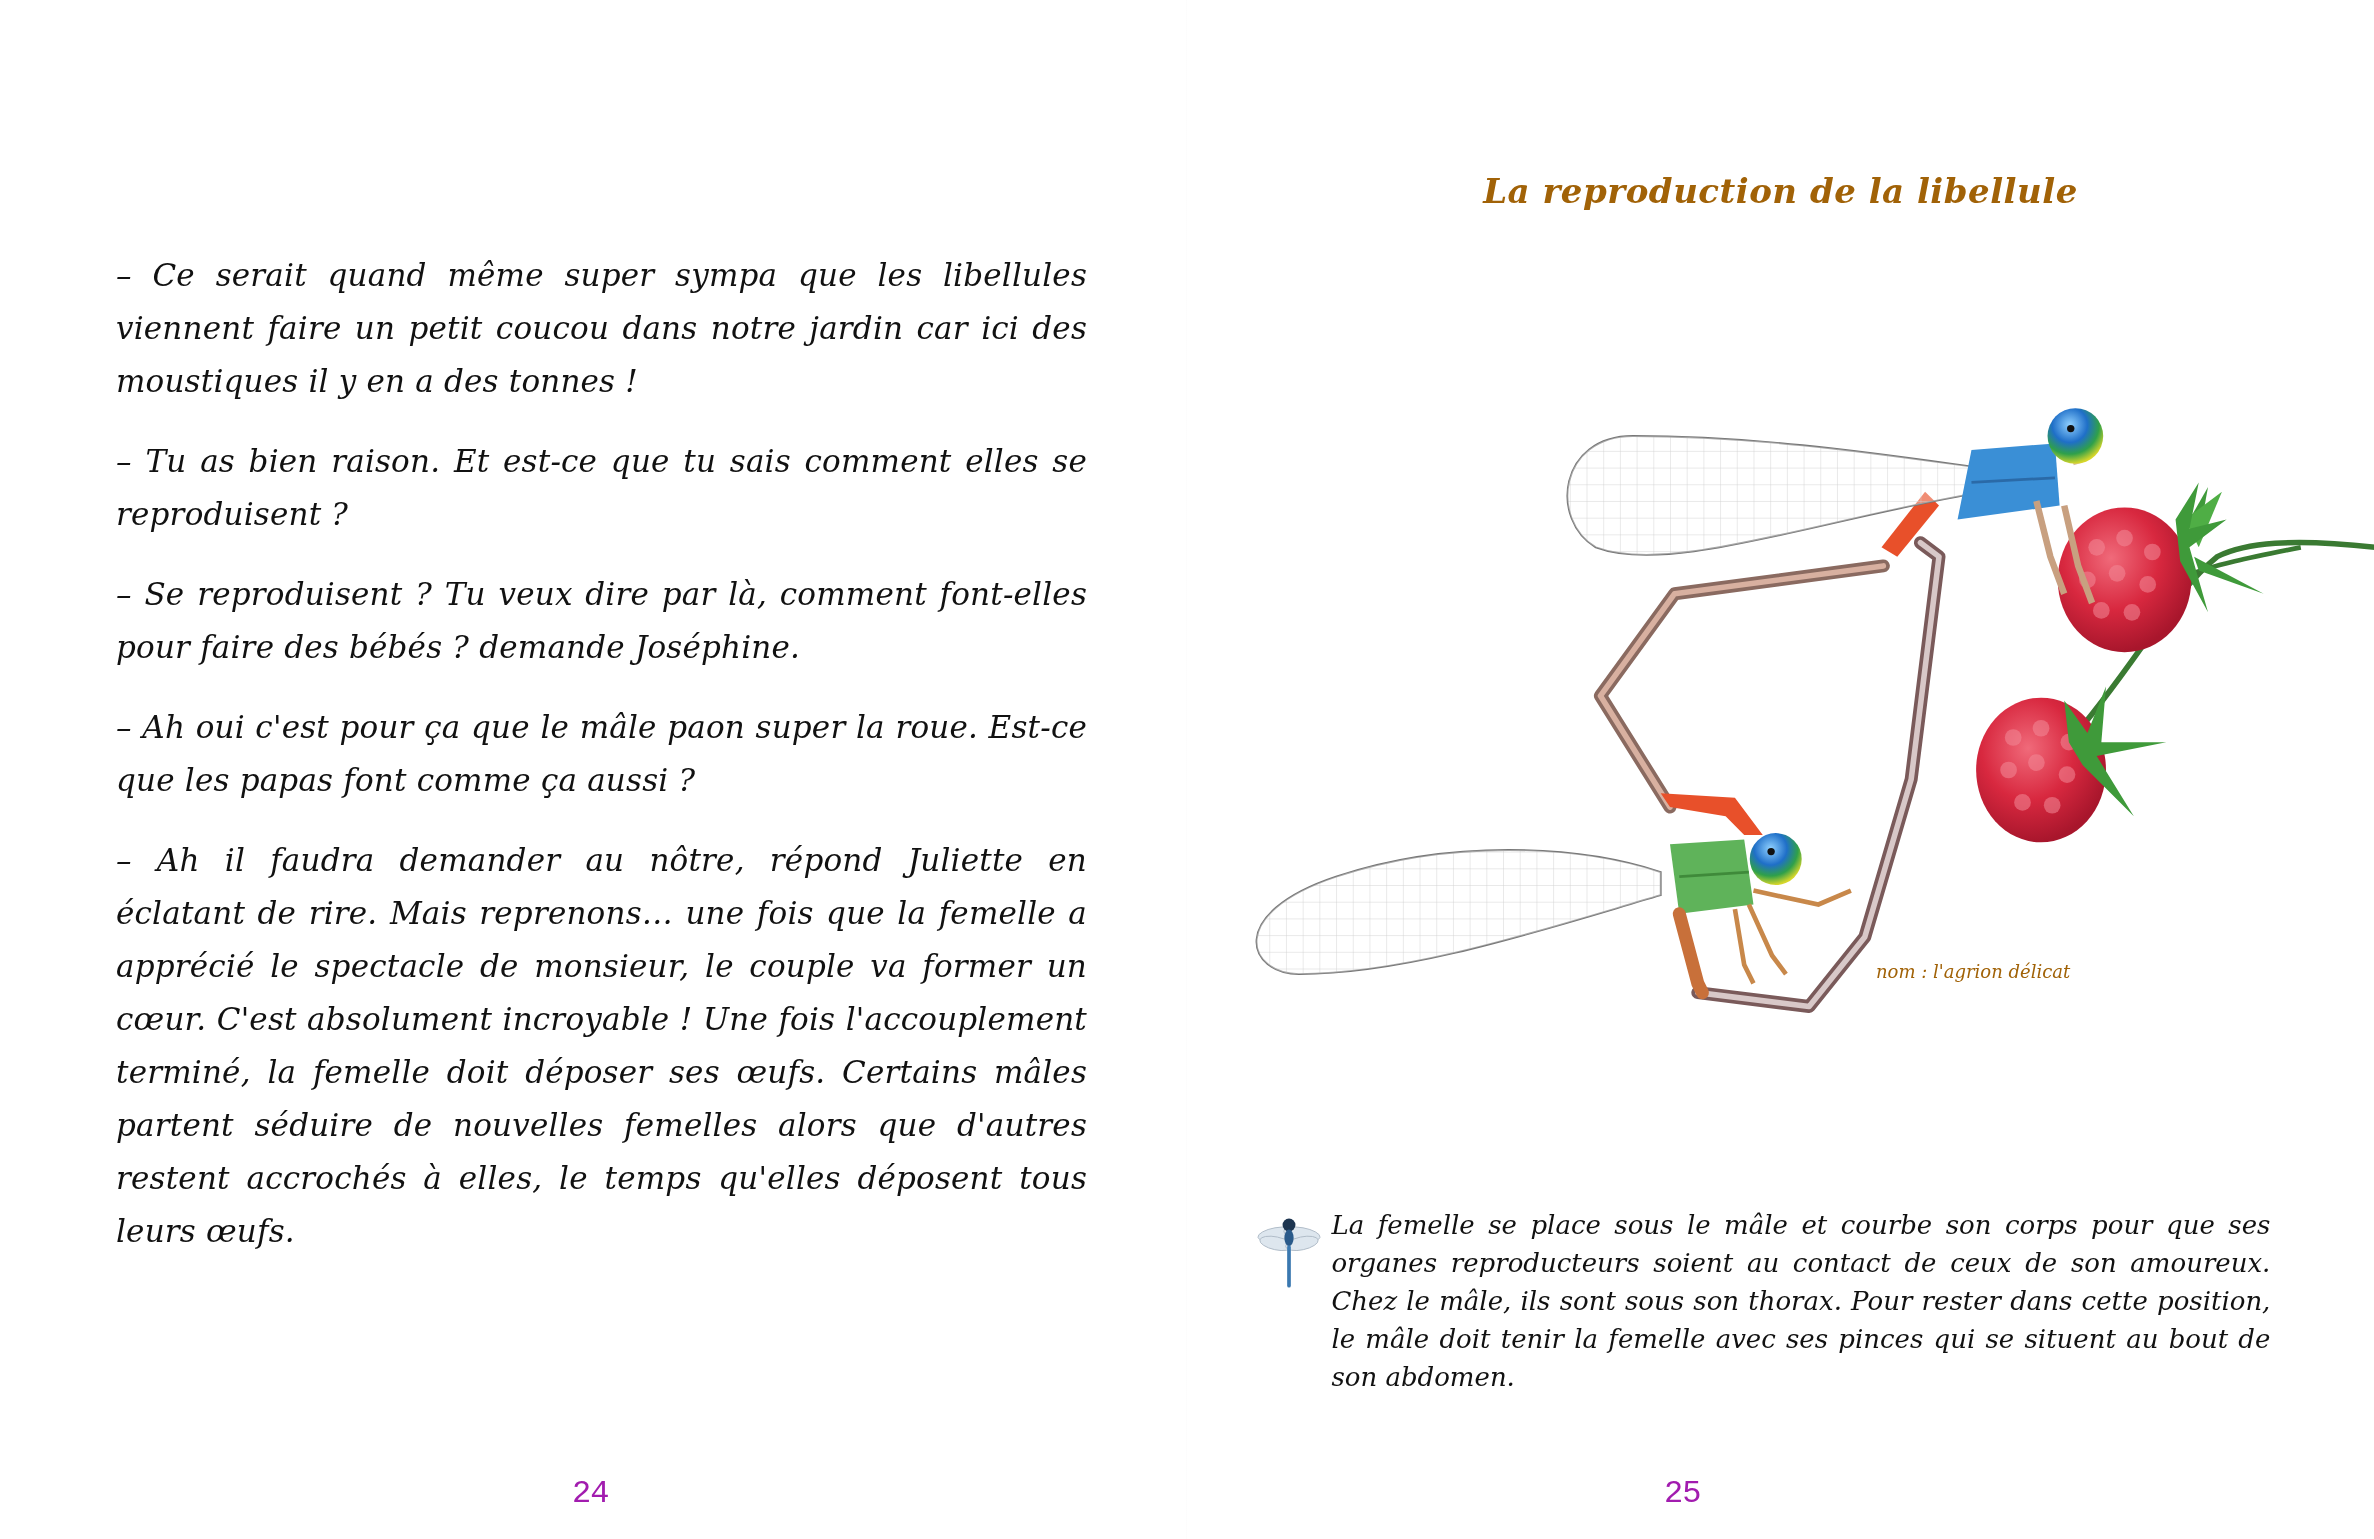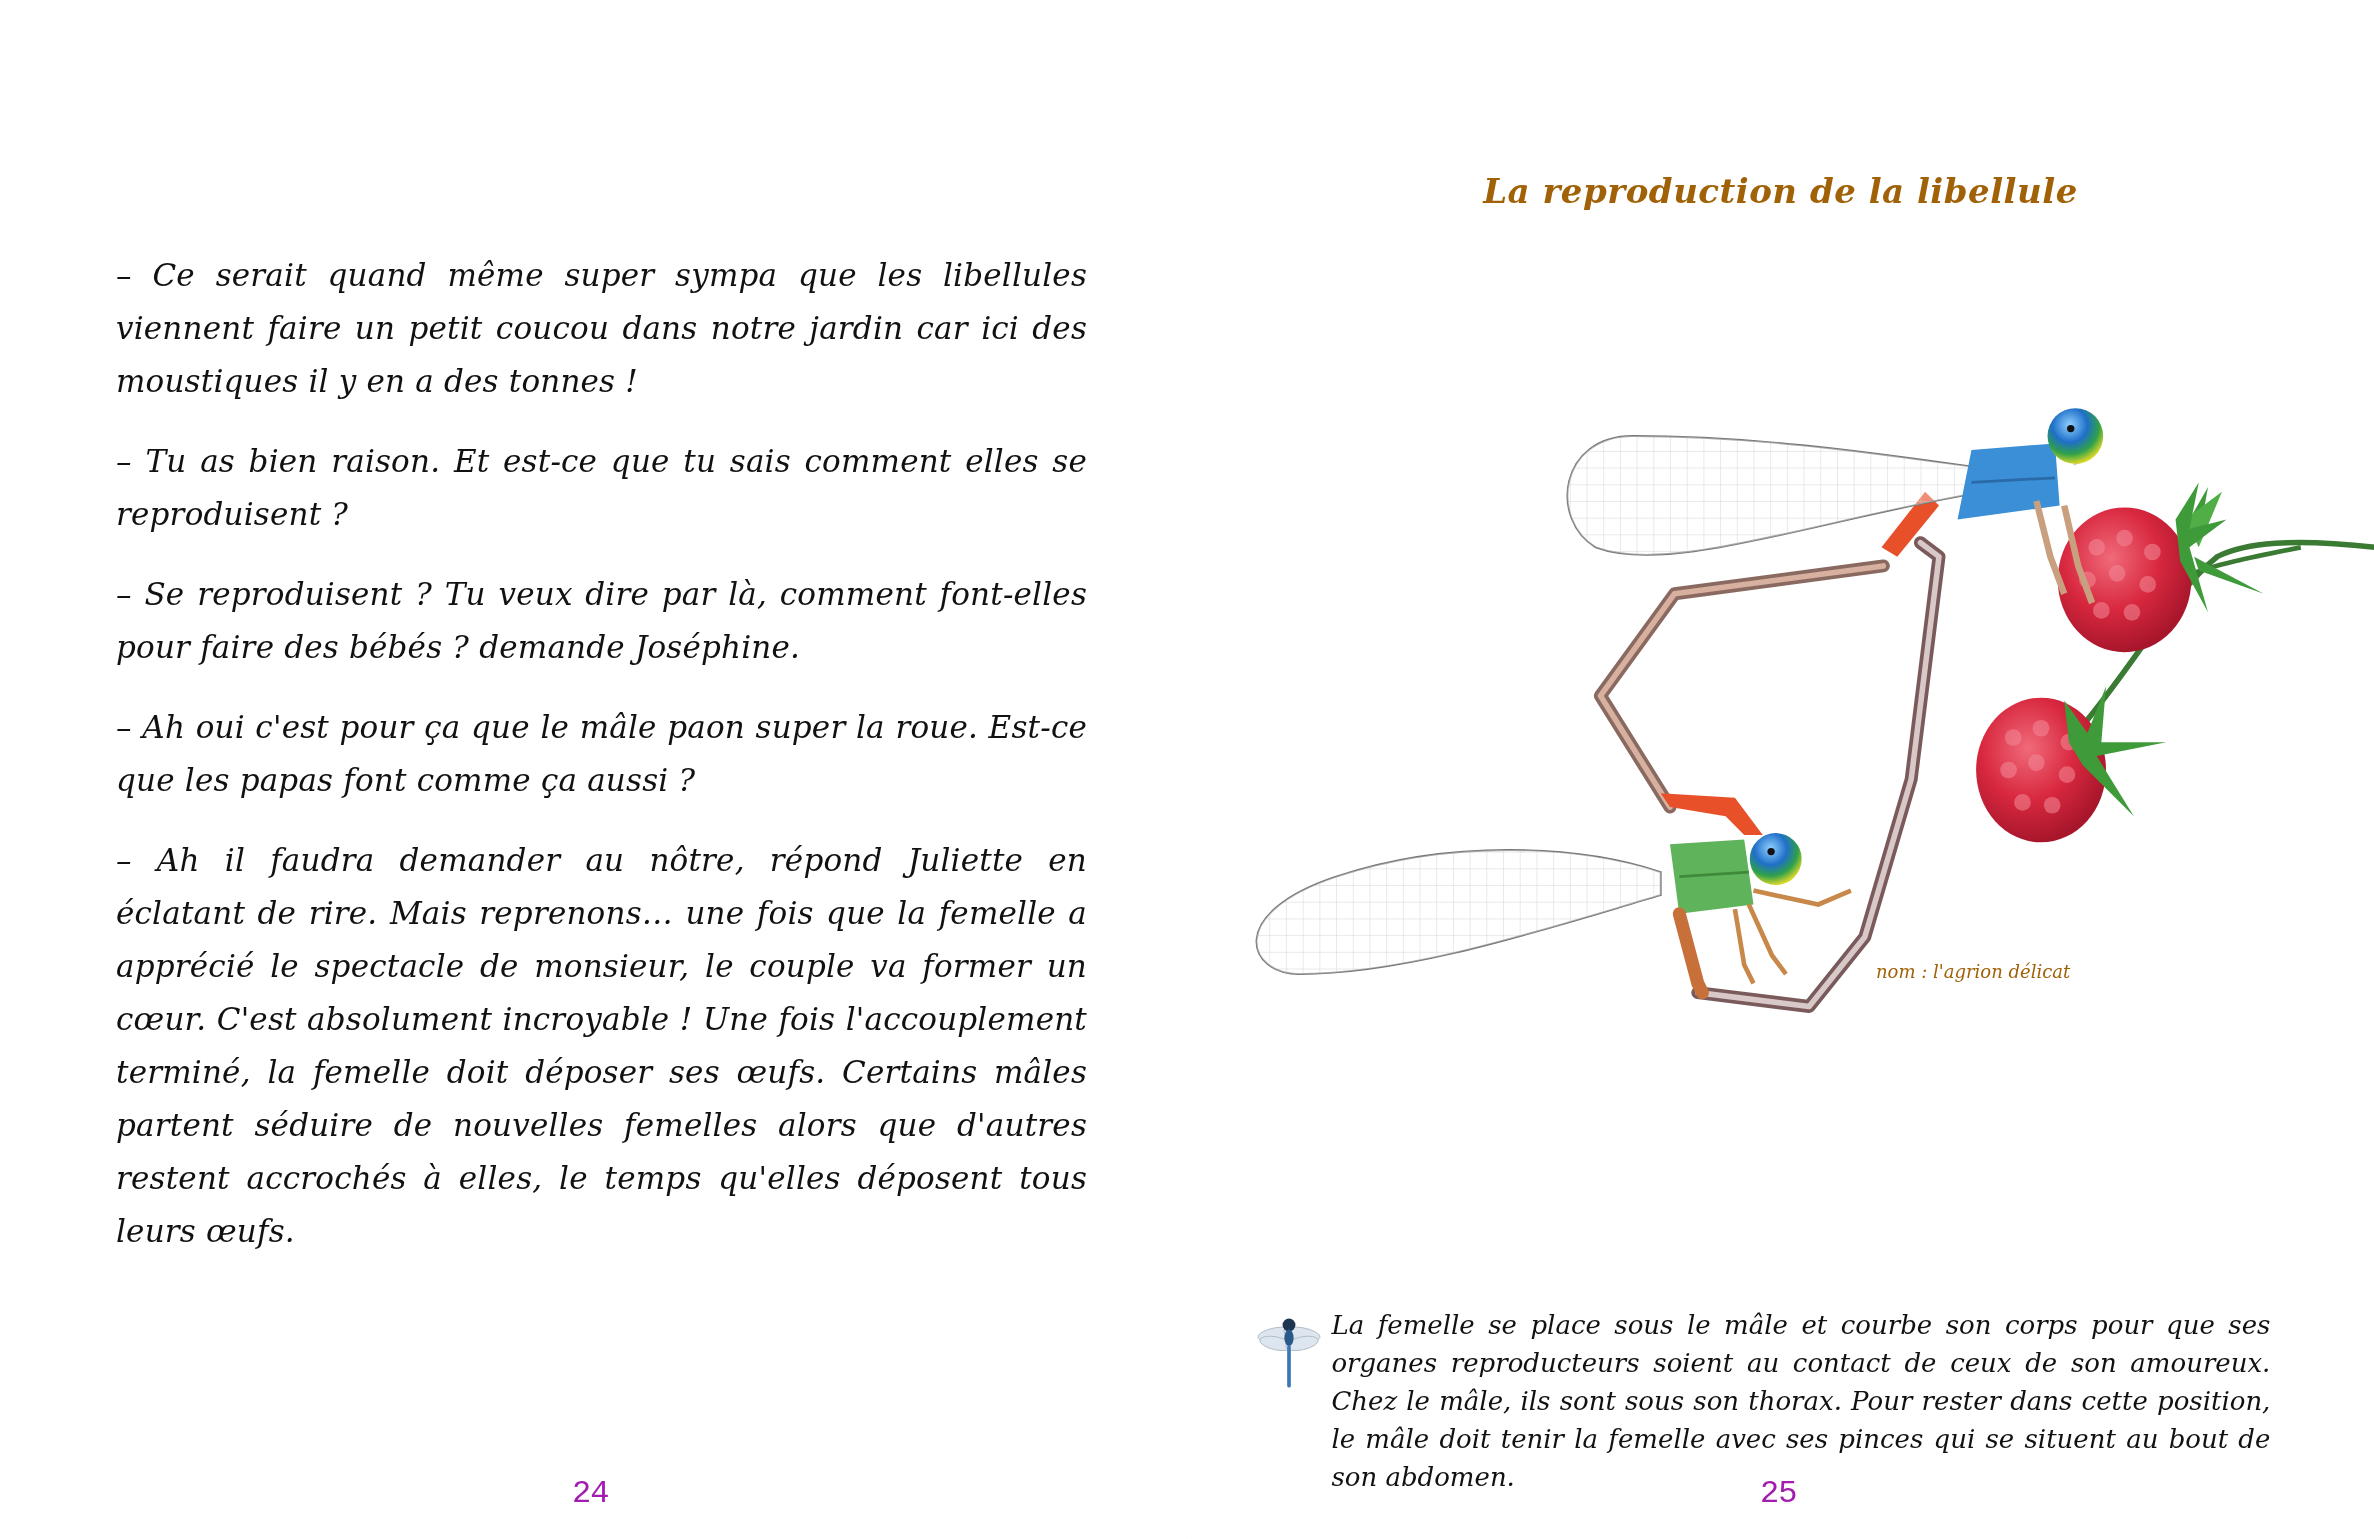--- a/index.html
+++ b/index.html
@@ -60,21 +60,21 @@
       font-family: "DejaVu Serif", "Liberation Serif", serif;
       font-style: italic;
       font-size: 18px;
       color: #a16207;
     }
 
     
     .info {
       position: absolute;
       left: 1254px;
-      top: 1306px;
+      top: 1206px;
       width: 1030px;
       display: flex;
       align-items: flex-start;
     }
     .info-icon { width: 70px; height: 83px; flex: 0 0 70px; margin-top: 5.6px; }
     .info-text {
       font-size: 26px;
       line-height: 38px;
       text-align: justify;
       width: 939px;
@@ -83,21 +83,21 @@
 
     .page-number {
       position: absolute;
       top: 1475px;
       font-family: Liberation Mono, monospace;
       font-size: 32px;
       color: #a21caf;
       letter-spacing: -0.9px;
     }
     .pn-left { left: 572px; }
-    .pn-right { left: 1760px; text-align: center; }
+    .pn-right { left: 1664px; text-align: center; }
 
     .gutter {
       position: absolute;
       left: 1186px; top: 0; width: 1.9px; height: 1540px;
       background: linear-gradient(to right, #ffffff, #fafafa, #ffffff);
     }
   </style>
 </head>
 <body>
 

